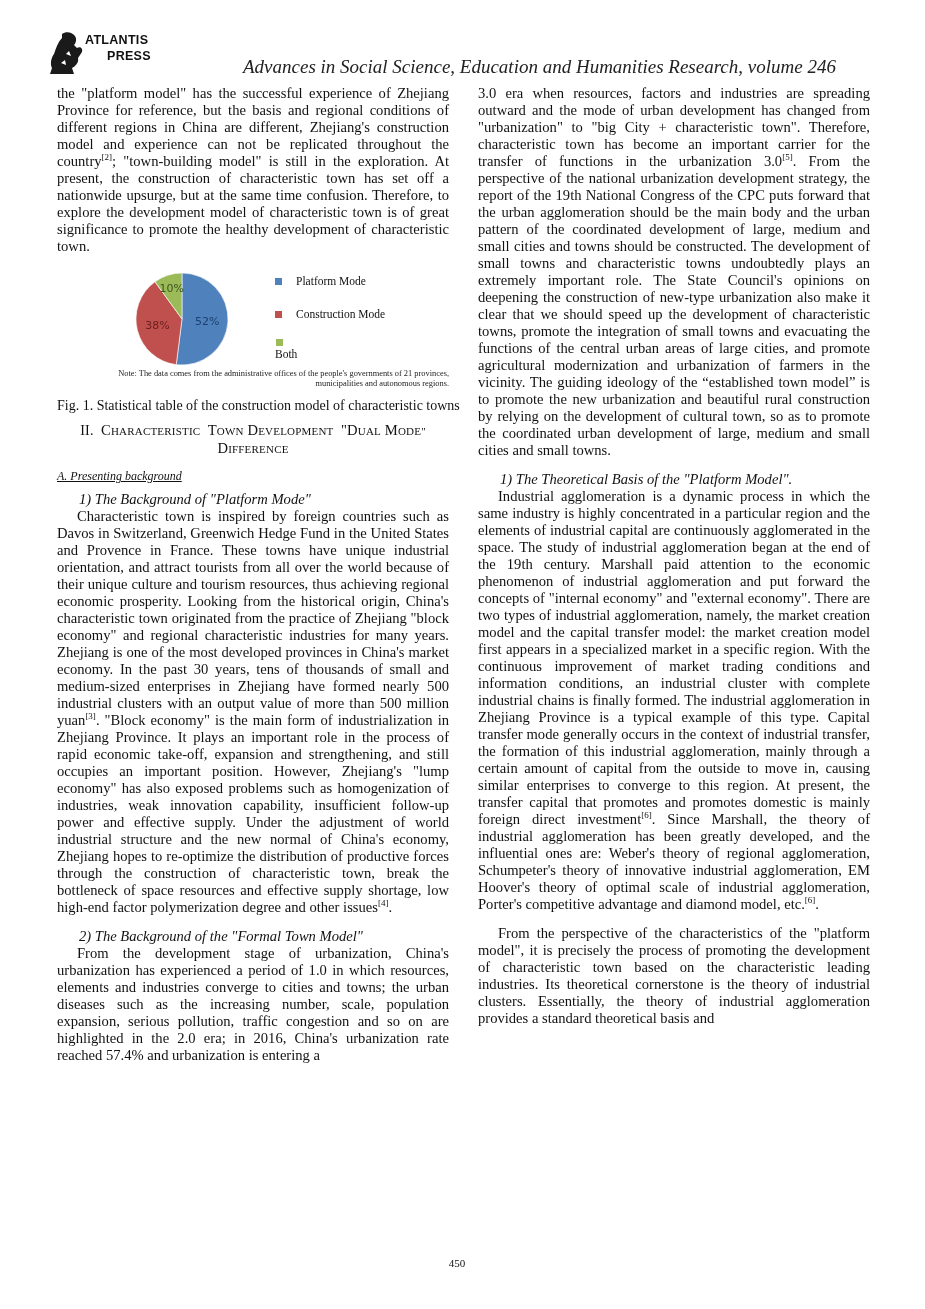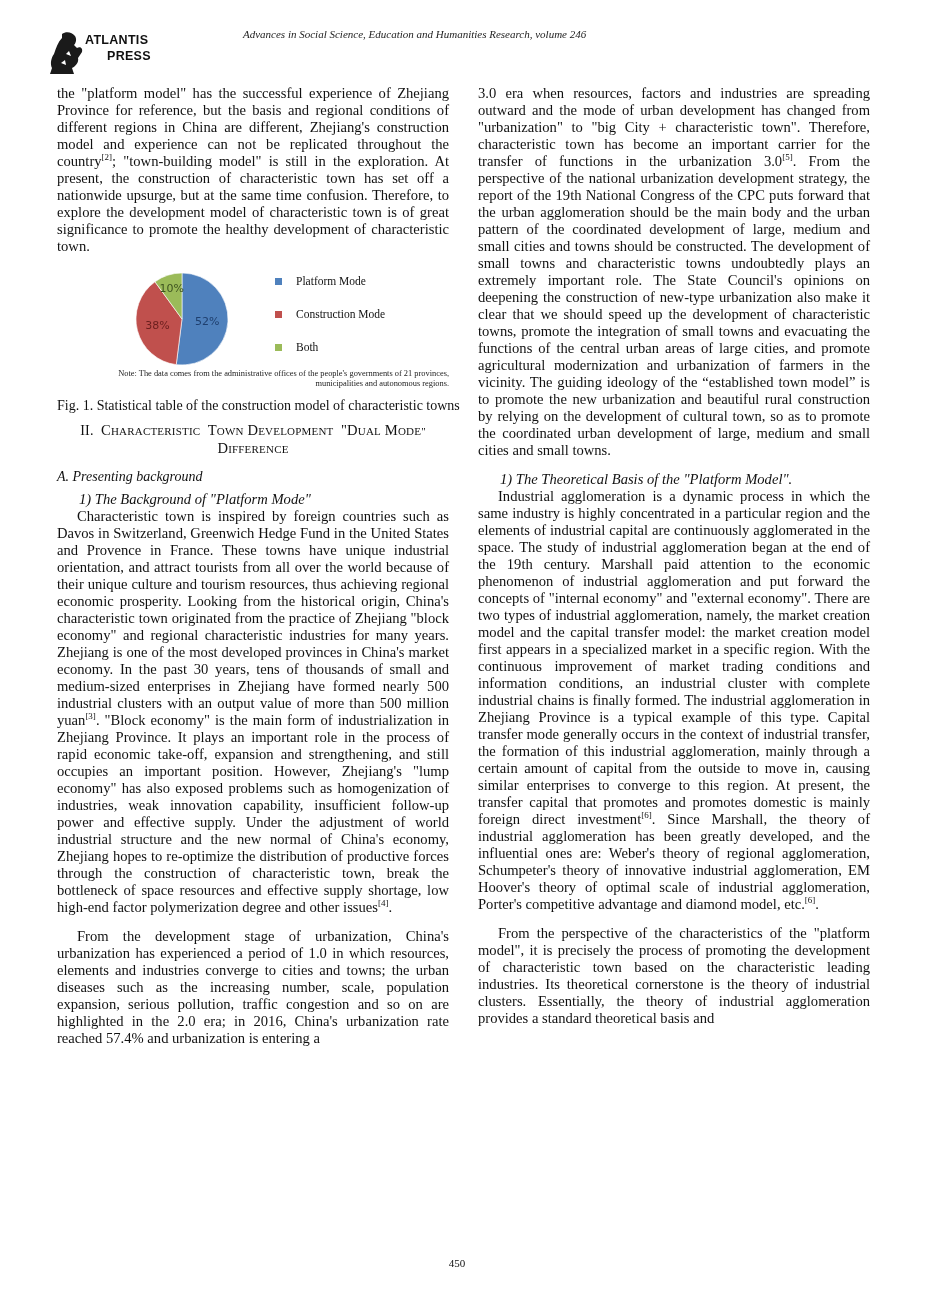--- a/index.html
+++ b/index.html
@@ -3,38 +3,38 @@
 <meta charset="utf-8">
 <style>
   html, body { margin: 0; padding: 0; background: #ffffff; }
   body { width: 925px; height: 1309px; position: relative; overflow: hidden;
          font-family: "Liberation Serif", "DejaVu Serif", serif; color: #111; }
   .abs { position: absolute; }
   .logo { left: 48px; top: 30px; width: 115px; height: 46px; }
   .logo-text { position: absolute; left: 37px; top: 2px; font-family: "Liberation Sans", "DejaVu Sans", sans-serif;
                font-weight: bold; font-size: 12.5px; line-height: 16px; color: #111; letter-spacing: 0.3px; }
   .logo-text .l2 { display: block; padding-left: 22px; }
-  .running-head { left: 243px; top: 28px; font-style: italic; font-size: 11px; color: #222; white-space: nowrap; }
+  .running-head { left: 243px; top: 56px; font-style: italic; font-size: 19px; color: #222; white-space: nowrap; }
   .col { position: absolute; width: 392px; font-size: 14.6px; line-height: 17px; }
   .col-left { left: 57px; top: 85px; }
   .col-right { left: 478px; top: 85px; }
   p.body { margin: 0; text-align: justify; }
   p.indent { text-indent: 20px; }
   sup { font-size: 9px; line-height: 0; vertical-align: 6px; }
   .figure { position: relative; height: 145px; margin-top: 14px; }
   .pie { position: absolute; left: 75px; top: 0px; width: 100px; height: 100px; }
   .legend { position: absolute; left: 218px; top: 0px; font-size: 11.5px; }
   .legend-item { position: absolute; left: 0; white-space: nowrap; display: flex; align-items: center; }
   .legend-swatch { width: 7px; height: 7px; margin-right: 14px; }
   .note { position: absolute; right: 0; top: 100px; font-size: 8.4px; line-height: 10px; text-align: right; width: 380px; color: #222; }
   .fig-caption { position: absolute; left: 0; top: 128px; font-size: 14px; white-space: nowrap; }
   .section-head { text-align: center; font-size: 14px; line-height: 17px; margin: 8px 0 10px 0; letter-spacing: 0.2px; }
   .sc-big { font-size: 14.6px; }
   .sc-small { font-size: 11px; }
-  .subhead { font-style: italic; margin: 0 0 6px 0; font-size: 14px; }
+  .subhead { font-style: italic; margin: 0 0 6px 0; font-size: 12px; text-decoration: underline; }
   .subsubhead { font-style: italic; padding-left: 22px; margin: 0; font-size: 14.6px; }
   .gap12 { height: 12px; }
   .page-num { left: 0; width: 914px; top: 1257px; text-align: center; font-size: 11px; color: #111; }
   .copyright { left: 8px; top: 1328px; font-size: 11px; color: #9a9a9a; white-space: nowrap; letter-spacing: -0.1px; }
 </style>
 </head>
 <body>
 
 <div class="abs logo">
   <svg width="36" height="46" viewBox="0 0 36 46" style="position:absolute;left:0;top:0;">
@@ -63,21 +63,21 @@
       </svg>
     <div class="legend" id="pie-legend">
         <div class="legend-item" style="top: 4px;">
           <span class="legend-swatch" style="background: rgb(79, 129, 189);"></span>
           <span>Platform Mode</span>
         </div>
         <div class="legend-item" style="top: 37px; text-align: center;">
           <span class="legend-swatch" style="background: rgb(192, 80, 77);"></span>
           <span>Construction Mode</span>
         </div>
-        <div class="legend-item" style="top: 70px;">
+        <div class="legend-item" style="top: 70px; flex-direction: column;">
           <span class="legend-swatch" style="background: rgb(155, 187, 89);"></span>
           <span>Both</span>
         </div>
       </div>
     <div class="note">Note: The data comes from the administrative offices of the people's governments of 21 provinces, municipalities and autonomous regions.</div>
     <div class="fig-caption">Fig. 1.   Statistical table of the construction model of characteristic towns</div>
   </div>
 
   <div class="section-head">
     <span>II.</span>&nbsp;
@@ -86,20 +86,21 @@
     <span><span class="sc-big">D</span><span class="sc-small">EVELOPMENT</span></span>&nbsp;
     <span><span class="sc-big">"D</span><span class="sc-small">UAL</span></span>
     <span><span class="sc-big">M</span><span class="sc-small">ODE"</span></span><br>
     <span><span class="sc-big">D</span><span class="sc-small">IFFERENCE</span></span>
   </div>
 
   <div class="subhead">A.   Presenting background</div>
   <div class="subsubhead">1)  The Background of "Platform Mode"</div>
   <p class="body indent"><span>Characteristic town is inspired by foreign countries such as Davos in Switzerland, Greenwich Hedge Fund in the United States and Provence in France. These towns have unique industrial orientation, and attract tourists from all over the world because of their unique culture and tourism resources, thus achieving regional economic prosperity. Looking from the historical origin, China's characteristic town originated from the practice of Zhejiang "block economy" and regional characteristic industries for many years. Zhejiang is one of the most developed provinces in China's market economy. In the past 30 years, tens of thousands of small and medium-sized enterprises in Zhejiang have formed nearly 500 industrial clusters with an output value of more than 500 million yuan</span><sup>[3]</sup><span>. "Block economy" is the main form of industrialization in Zhejiang Province. It plays an important role in the process of rapid economic take-off, expansion and strengthening, and still occupies an important position. However, Zhejiang's "lump economy" has also exposed problems such as homogenization of industries, weak innovation capability, insufficient follow-up power and effective supply. Under the adjustment of world industrial structure and the new normal of China's economy, Zhejiang hopes to re-optimize the distribution of productive forces through the construction of characteristic town, break the bottleneck of space resources and effective supply shortage, low high-end factor polymerization degree and other issues</span><sup>[4]</sup><span>.</span></p>
   <div class="gap12"></div>
+  <div class="subsubhead">2)  The Background of the "Formal Town Model"</div>
   <p class="body indent">From the development stage of urbanization, China's urbanization has experienced a period of 1.0 in which resources, elements and industries converge to cities and towns; the urban diseases such as the increasing number, scale, population expansion, serious pollution, traffic congestion and so on are highlighted in the 2.0 era; in 2016, China's urbanization rate reached 57.4% and urbanization is entering a</p>
 </div>
 
 <div class="col col-right">
   <p class="body"><span>3.0 era when resources, factors and industries are spreading outward and the mode of urban development has changed from "urbanization" to "big City + characteristic town". Therefore, characteristic town has become an important carrier for the transfer of functions in the urbanization 3.0</span><sup>[5]</sup><span>. From the perspective of the national urbanization development strategy, the report of the 19th National Congress of the CPC puts forward that the urban agglomeration should be the main body and the urban pattern of the coordinated development of large, medium and small cities and towns should be constructed. The development of small towns and characteristic towns undoubtedly plays an extremely important role. The State Council's opinions on deepening the construction of new-type urbanization also make it clear that we should speed up the development of characteristic towns, promote the integration of small towns and evacuating the functions of the central urban areas of large cities, and promote agricultural modernization and urbanization of farmers in the vicinity. The guiding ideology of the  “established town model”  is to promote the new urbanization and beautiful rural construction by relying on the development of cultural town, so as to promote the coordinated urban development of large, medium and small cities and small towns.</span></p>
   <div class="gap12"></div>
   <div class="subsubhead">1)  The Theoretical Basis of the "Platform Model".</div>
   <p class="body indent"><span>Industrial agglomeration is a dynamic process in which the same industry is highly concentrated in a particular region and the elements of industrial capital are continuously agglomerated in the space. The study of industrial agglomeration began at the end of the 19th century. Marshall paid attention to the economic phenomenon of industrial agglomeration and put forward the concepts of "internal economy" and "external economy". There are two types of industrial agglomeration, namely, the market creation model and the capital transfer model: the market creation model first appears in a specialized market in a specific region. With the continuous improvement of market trading conditions and information conditions, an industrial cluster with complete industrial chains is finally formed. The industrial agglomeration in Zhejiang Province is a typical example of this type. Capital transfer mode generally occurs in the context of industrial transfer, the formation of this industrial agglomeration, mainly through a certain amount of capital from the outside to move in, causing similar enterprises to converge to this region. At present, the transfer capital that promotes and promotes domestic is mainly foreign direct investment</span><sup>[6]</sup><span>. Since Marshall, the theory of industrial agglomeration has been greatly developed, and the influential ones are: Weber's theory of regional agglomeration, Schumpeter's theory of innovative industrial agglomeration, EM Hoover's theory of optimal scale of industrial agglomeration, Porter's competitive advantage and diamond model, etc.</span><sup>[6]</sup><span>.</span></p>
   <div class="gap12"></div>
   <p class="body indent">From the perspective of the characteristics of the "platform model", it is precisely the process of promoting the development of characteristic town based on the characteristic leading industries. Its theoretical cornerstone is the theory of industrial clusters. Essentially, the theory of industrial agglomeration provides a standard theoretical basis and</p>

